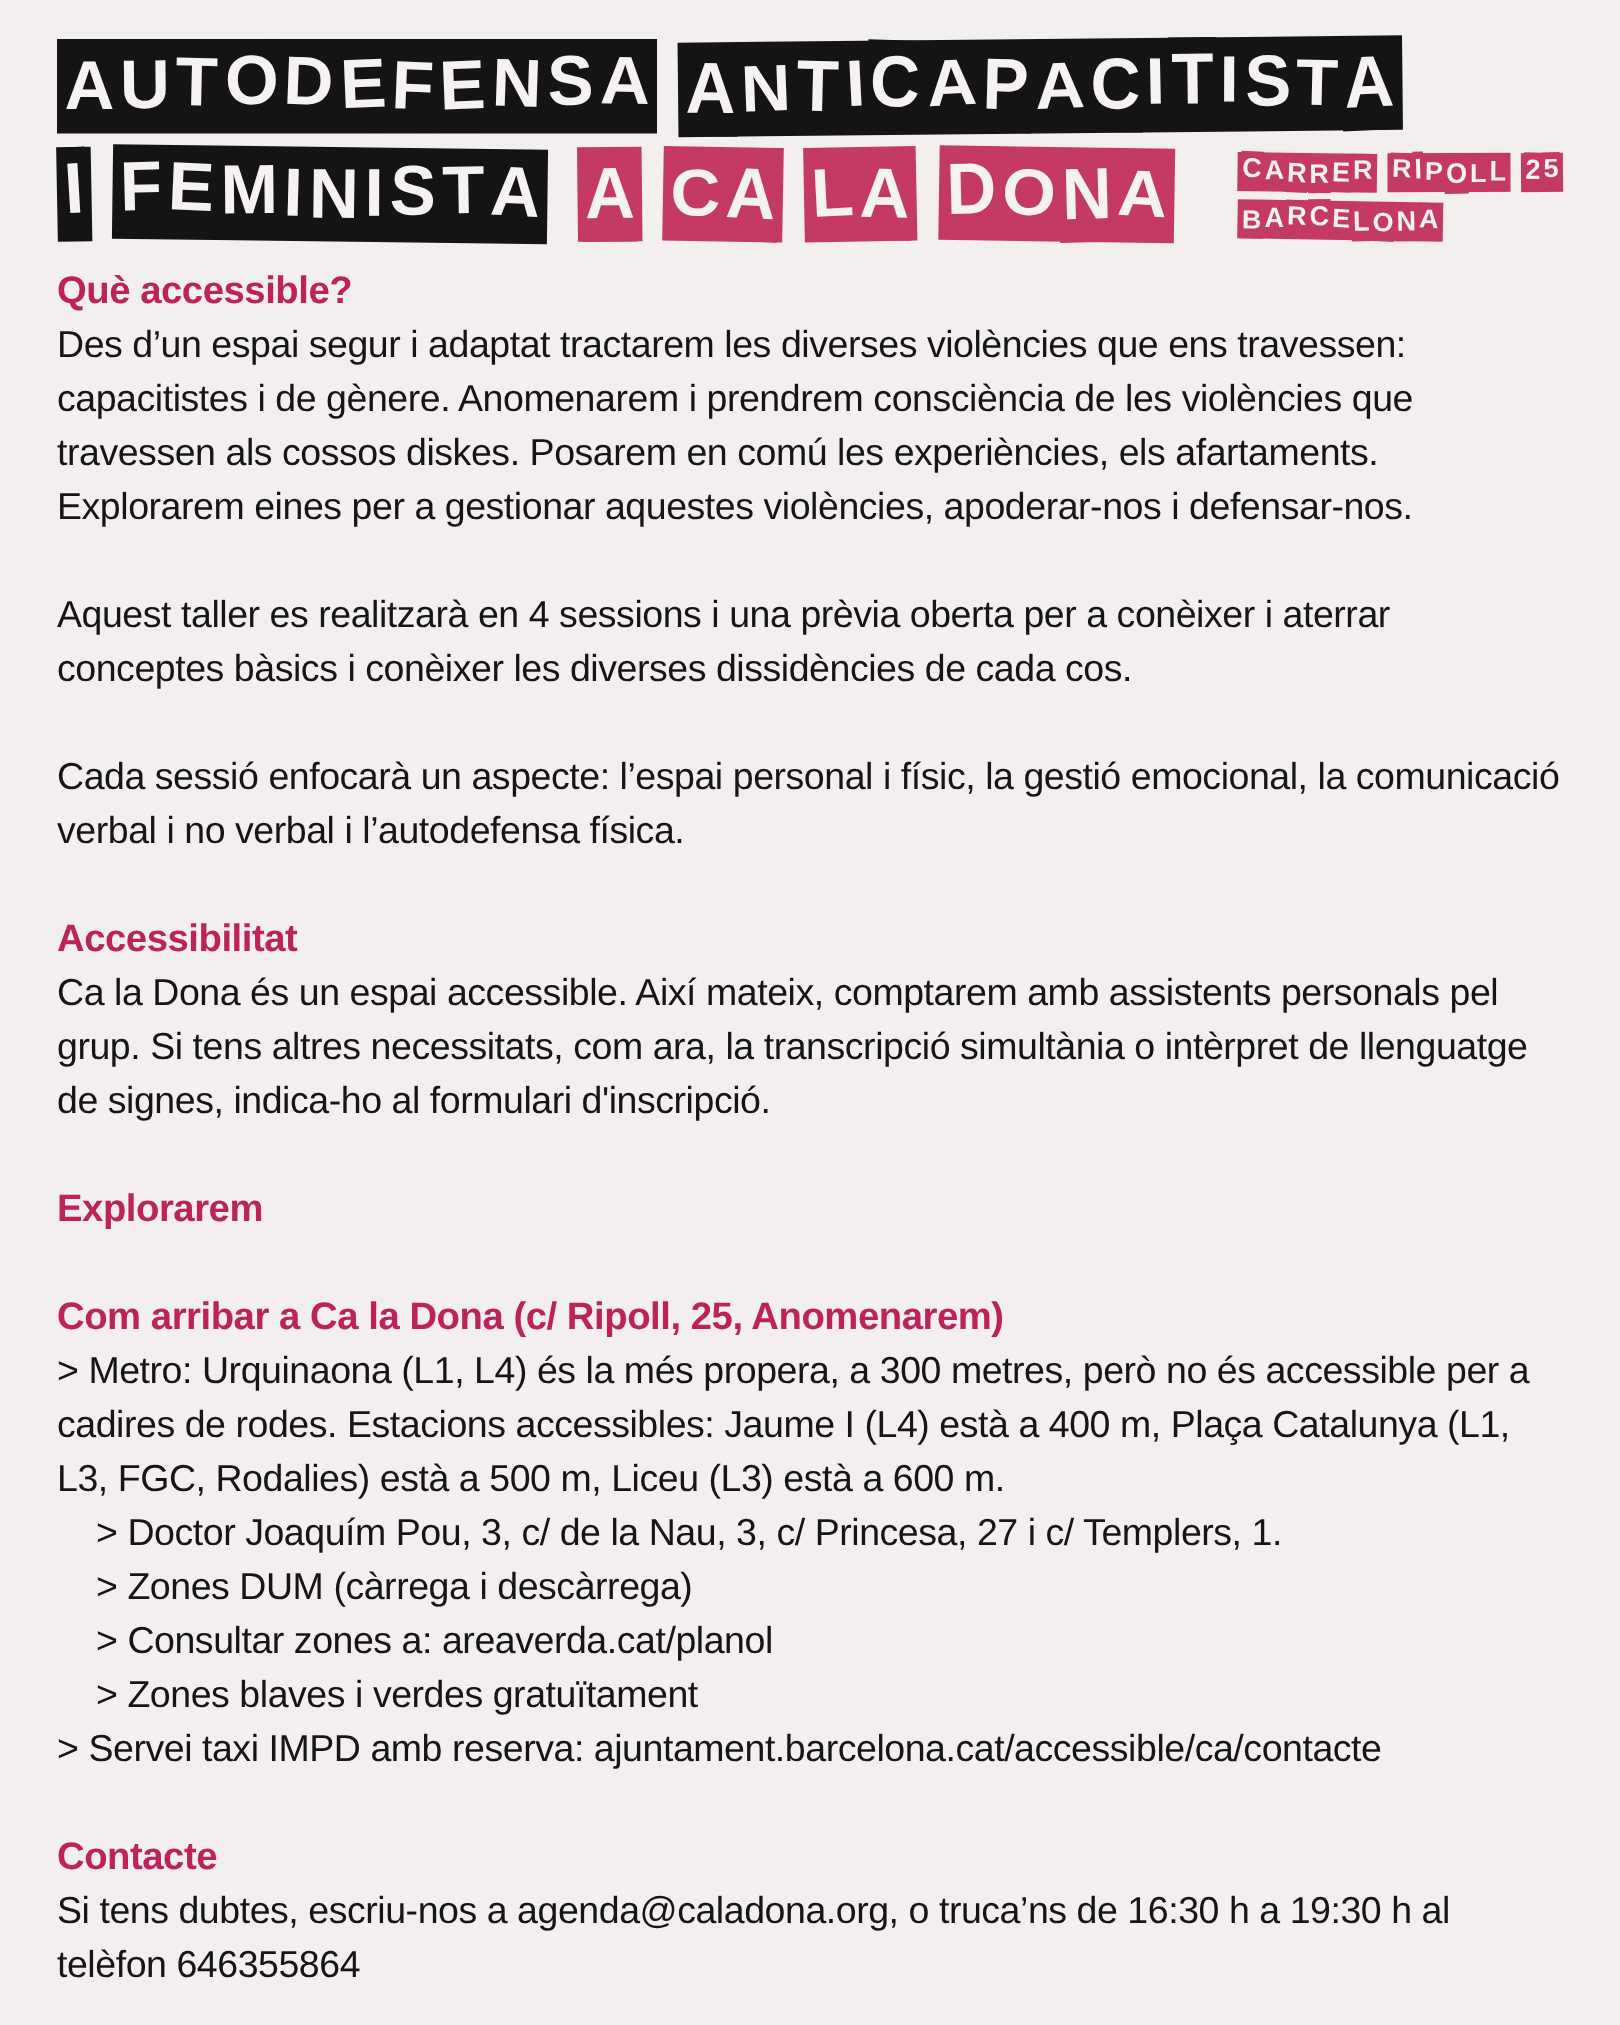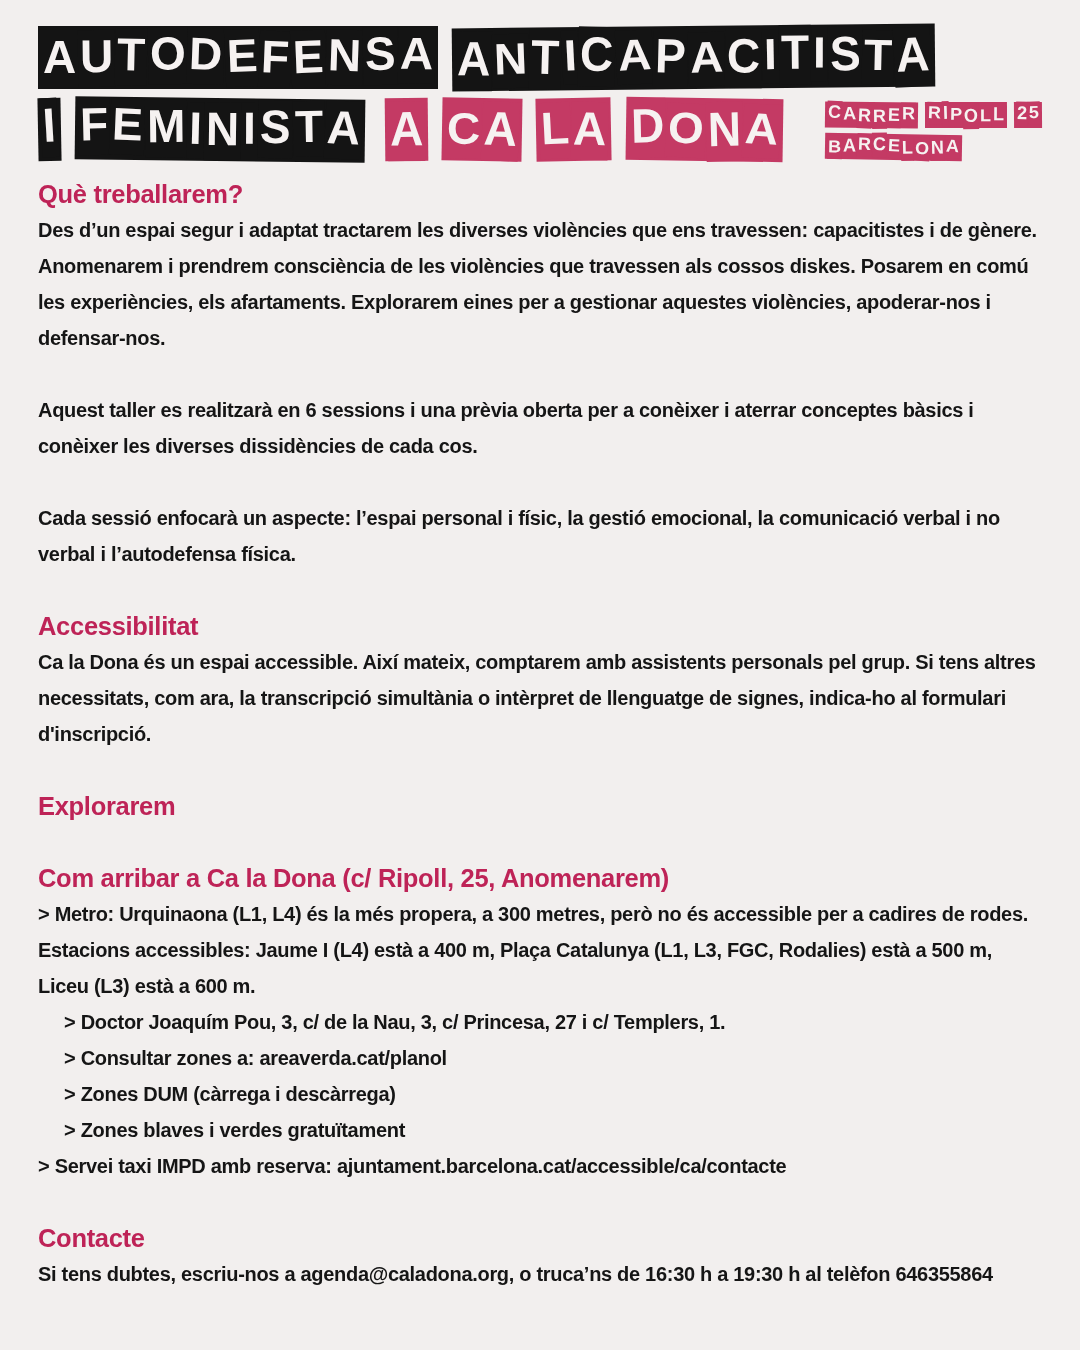--- a/index.html
+++ b/index.html
@@ -35,21 +35,21 @@
   .t2-row .ransom{font-size:46px;}
   .t2-row .pink{margin-left:20px;}
   .address{margin-left:auto;display:flex;flex-direction:column;gap:6px;padding-top:4px;}
   .address .ransom{font-size:18px;gap:7px;}
   .address .ransom .letter{padding:3px 1px 4px;}
   .address .ransom .word{padding:1px 2px;}
 
   
   main{margin-top:16px;}
   main p{
-    margin:0;font-size:20px;line-height:36px;font-weight:bold;
+    margin:0;font-size:25px;line-height:36px;font-weight:normal;
     letter-spacing:-0.3px;color:var(--ink-text);
   }
   main h2{
     margin:36px 0 0;font-size:25.5px;line-height:36px;font-weight:bold;
     letter-spacing:-0.3px;color:var(--hpink);
   }
   main .section:first-child h2{margin-top:0;}
   .gap{margin-top:36px;}
   .sub{padding-left:26px;}
 </style>
@@ -163,42 +163,42 @@
               <span class="letter" style="transform: translateY(-1px) rotate(1.91deg) scaleY(0.97);">A</span>
             </span>
           </div>
       </div>
     </div>
   </header>
 
   <main>
 
     <div class="section">
-      <h2>Què treballarem?</h2>
+      <h2>Què accessible?</h2>
       <p>Des d’un espai segur i adaptat tractarem les diverses violències que ens travessen: capacitistes i de gènere. Anomenarem i prendrem consciència de les violències que travessen als cossos diskes. Posarem en comú les experiències, els afartaments. Explorarem eines per a gestionar aquestes violències, apoderar-nos i defensar-nos.</p>
-      <p class="gap">Aquest taller es realitzarà en 6 sessions i una prèvia oberta per a conèixer i aterrar conceptes bàsics i conèixer les diverses dissidències de cada cos.</p>
+      <p class="gap">Aquest taller es realitzarà en 4 sessions i una prèvia oberta per a conèixer i aterrar conceptes bàsics i conèixer les diverses dissidències de cada cos.</p>
       <p class="gap">Cada sessió enfocarà un aspecte: l’espai personal i físic, la gestió emocional, la comunicació verbal i no verbal i l’autodefensa física.</p>
     </div>
 
     <div class="section">
       <h2>Accessibilitat</h2>
       <p>Ca la Dona és un espai accessible. Així mateix, comptarem amb assistents personals pel grup. Si tens altres necessitats, com ara, la transcripció simultània o intèrpret de llenguatge de signes, indica-ho al formulari d'inscripció.</p>
     </div>
 
     <div class="section">
       <h2>Explorarem</h2>
     </div>
 
     <div class="section">
       <h2>Com arribar a Ca la Dona (c/ Ripoll, 25, Anomenarem)</h2>
       <p>&gt; Metro: Urquinaona (L1, L4) és la més propera, a 300 metres, però no és accessible per a cadires de rodes. Estacions accessibles: Jaume I (L4) està a 400 m, Plaça Catalunya (L1, L3, FGC, Rodalies) està a 500 m, Liceu (L3) està a 600 m.</p>
       <div class="sub">
         <p>&gt; Doctor Joaquím Pou, 3, c/ de la Nau, 3, c/ Princesa, 27 i c/ Templers, 1.</p>
+        <p>&gt; Zones DUM (càrrega i descàrrega)</p>
         <p>&gt; Consultar zones a: areaverda.cat/planol</p>
-        <p>&gt; Zones DUM (càrrega i descàrrega)</p>
         <p>&gt; Zones blaves i verdes gratuïtament</p>
       </div>
       <p>&gt; Servei taxi IMPD amb reserva: ajuntament.barcelona.cat/accessible/ca/contacte</p>
     </div>
 
     <div class="section">
       <h2>Contacte</h2>
       <p>Si tens dubtes, escriu-nos a agenda@caladona.org, o truca’ns de 16:30 h a 19:30 h al telèfon 646355864</p>
     </div>
 

